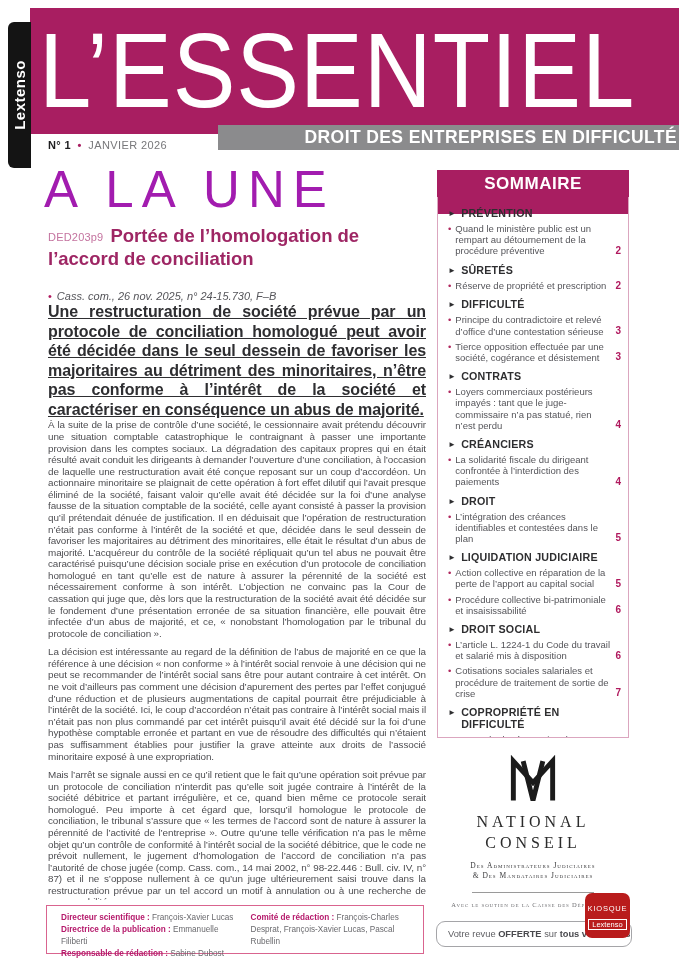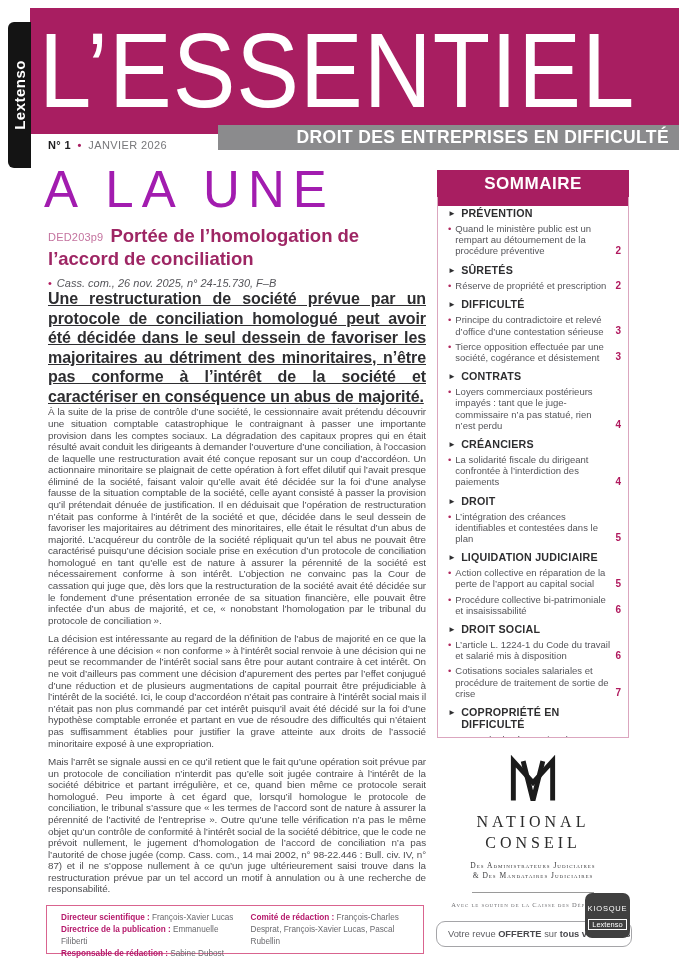--- a/index.html
+++ b/index.html
@@ -14,44 +14,44 @@
     background:#a81e61; display:flex; align-items:center; overflow:hidden; }
   .masthead { color:#fff; font-size:94px; font-weight:400; letter-spacing:1px;
     transform:scaleY(1.12); transform-origin:center; white-space:nowrap; padding-left:9px; }
   .lextenso-tab { position:absolute; left:8px; top:22px; width:23px; height:146px;
     background:#141414; border-radius:6px 0 0 6px; display:flex;
     align-items:center; justify-content:center; }
   .lextenso-tab span { writing-mode:vertical-rl; transform:rotate(180deg);
     color:#fff; font-weight:bold; font-size:15px; letter-spacing:0.5px; }
   .graybar { position:absolute; left:218px; right:0; top:125px; height:25px;
     background:#8b8b8d; color:#fff; font-weight:bold; font-size:17.5px;
-    letter-spacing:0.4px; text-align:right; line-height:25px; padding-right:10px; }
+    letter-spacing:0.4px; text-align:right; line-height:25px; padding-right:2px; }
   .issue-line { position:absolute; left:48px; top:139px; font-size:11px; letter-spacing:0.4px; }
   .issue-no { font-weight:bold; color:#1e1e20; }
   .issue-sep { color:#a81e61; font-weight:bold; padding:0 3px; }
   .issue-date { color:#77777a; }
   
   .alaune { position:absolute; left:44px; top:160px; font-size:51px; font-weight:400;
     color:#a21caf; letter-spacing:8px; }
   .article { position:absolute; left:48px; top:224px; width:378px; height:676px; overflow:hidden; }
-  .article-title { font-size:18.5px; line-height:1.25; font-weight:bold; color:#9e2664; margin-bottom:7px; }
+  .article-title { font-size:18.5px; line-height:1.25; font-weight:bold; color:#9e2664; margin-bottom:20px; }
   .article-tag { font-size:11px; font-weight:400; color:#c4739f; margin-right:7px;
     position:relative; top:-1px; letter-spacing:0.2px; }
   .ref-line { font-size:11px; color:#55555a; }
   .ref-bullet { color:#b0195e; font-style:normal; margin-right:5px; }
   .ref-text { font-style:italic; }
   .lead { font-size:16px; font-weight:bold; color:#2e2e31; line-height:1.22;
     text-align:justify; margin-bottom:0; letter-spacing:-0.1px;text-decoration:underline; }
   .body-p { font-size:9.9px; color:#4e4e52; line-height:1.17; text-align:justify;
     margin-bottom:7px; letter-spacing:-0.1px; word-spacing:-0.2px; }
   .signature { margin-top:3px; text-align:right; font-size:9.6px; color:#55555a; }
   .signature .author { font-weight:bold; font-style:italic; color:#333336; }
   .signature .role { font-style:italic; }
   
-  .sommaire-header { position:absolute; left:437px; top:170px; width:192px; height:36px;
+  .sommaire-header { position:absolute; left:437px; top:170px; width:192px; height:44px;
     background:#a81e61; color:#fff; font-weight:bold; font-size:17px;
     text-align:center; line-height:27px; letter-spacing:0.5px; }
   .sommaire-box { position:absolute; left:437px; top:197px; width:192px; height:541px;
     border:1px solid #dba6bf; border-top:none; padding:8px 7px 0 10px; overflow:hidden; }
   .som-section-heading { display:flex; align-items:baseline; margin:7px 0 4px;
     font-weight:bold; font-size:10.7px; color:#2e2e30; letter-spacing:0.2px; }
   .som-section-heading:first-child { margin-top:2px; }
   .som-arrow { font-size:8px; margin-right:5px; color:#2e2e30; position:relative; top:-1px; }
   .som-item { display:flex; font-size:9.5px; color:#55555a; line-height:1.18; margin-bottom:4px; }
   .som-bullet { color:#b0285e; margin-right:4px; }
@@ -76,21 +76,21 @@
     border:1px solid #d9648f; padding:6px 14px; display:flex; gap:12px; }
   .credits-col1 { width:51%; }
   .credit-line { font-size:8.2px; line-height:1.45; color:#6a6a6e; }
   .credit-label { font-weight:bold; color:#b5196b; }
   .credits-col2 { flex:1; font-size:8.2px; line-height:1.45; color:#6a6a6e; }
   .promo-box { position:absolute; left:436px; top:921px; width:196px; height:26px;
     border:1px solid #a5a5a8; border-radius:9px; font-size:9.3px; color:#606064;
     line-height:24px; padding-left:11px; background:#fff; white-space:nowrap; }
   .promo-box b { color:#4a4a4e; }
   .kiosque-badge { position:absolute; left:585px; top:893px; width:45px; height:45px;
-    background:#404040; border-radius:7px; color:#fff; text-align:center; padding-top:11px; }
+    background:#b91c1c; border-radius:7px; color:#fff; text-align:center; padding-top:11px; }
   .kiosque-line1 { font-size:7.5px; letter-spacing:0.8px; }
   .kiosque-line2 { display:inline-block; font-size:7.5px; border:1px solid #fff;
     padding:0 3px; margin-top:2px; }
 </style>
 </head>
 <body>
 
 <div class="page">
 
   <div class="banner">

